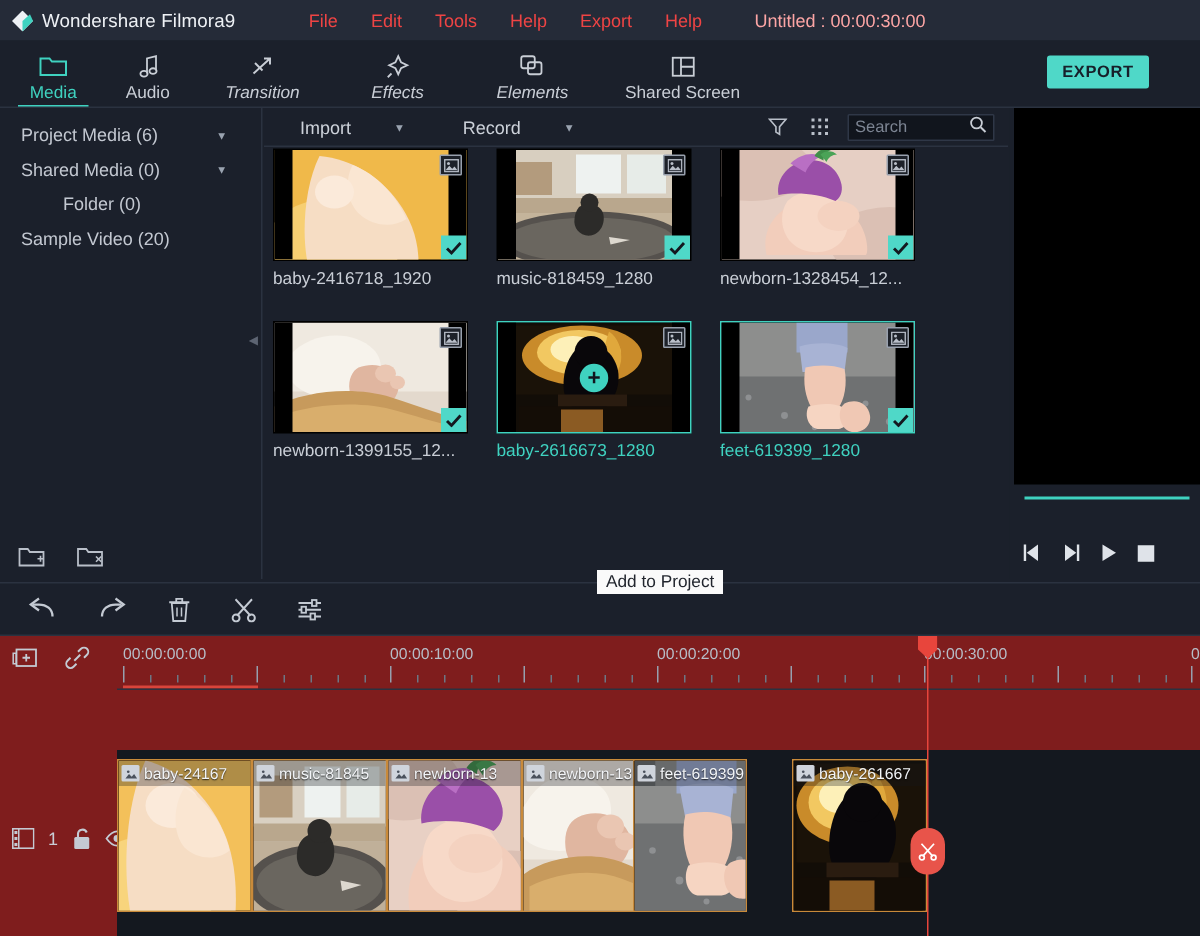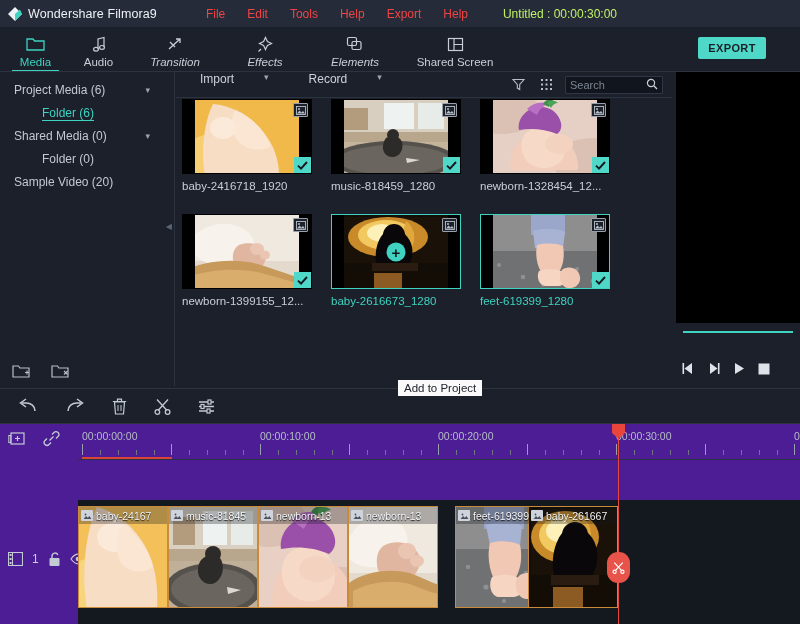--- a/index.html
+++ b/index.html
@@ -20,21 +20,21 @@
   }
   .brand { display: flex; align-items: center; margin-left: 8px; }
   .brand-logo { width: 14px; height: 14px; position: relative; margin-right: 6px; }
   .brand-name { font-size: 12.5px; color: #eef1f5; letter-spacing: .1px; }
   .menubar { display: flex; margin-left: 38px; }
   .menu-item {
     font-size: 12px; color: #ef4444; padding: 3px 11px; cursor: default; text-align: right;
   }
   .doc-title {
     position: absolute; left: 0; right: 0; text-align: center;
-    font-size: 12px; color: #bef264; pointer-events: none;
+    font-size: 12px; color: #fca5a5; pointer-events: none;
   }
 
   
   .ribbon {
     position: absolute; top: 27px; left: 0; width: 800px; height: 45px;
     background: #1b202b;
   }
   .tabs { display: flex; align-items: flex-end; height: 45px; padding-left: 4px; }
   .tab {
     width: 63px; display: flex; flex-direction: column; align-items: center;
@@ -82,21 +82,21 @@
   
   .browser {
     position: absolute; top: 72px; left: 176px; width: 496px; height: 314px;
     background: #1b202b;
   }
   .browser-bar {
     height: 26px; display: flex; align-items: center; position: relative;
     border-bottom: 1px solid #2b3240;
   }
   .bb-btn {
-    display: flex; font-size: 12px; color: #cdd2da;
+    display: flex; align-items: center; font-size: 12px; color: #cdd2da;
     cursor: pointer; height: 26px;
   }
   .bb-caret { font-size: 9px; color: #9aa3b0; margin-left: 30px; }
   .bb-icon { cursor: pointer; display: flex; align-items: center; }
   .search-box {
     width: 98px; height: 18px; background: #11151d; border: 1px solid #2f3747;
     border-radius: 1px; display: flex; align-items: center; padding: 0 4px;
   }
   .search-box input {
     background: transparent; border: 0; outline: 0; width: 100%;
@@ -160,21 +160,21 @@
 
   
   .edit-toolbar {
     position: absolute; top: 388px; left: 0; width: 800px; height: 36px;
     background: #1b202b; border-top: 1px solid #2b3240; border-bottom: 1px solid #2b3240;
     display: flex; align-items: center; padding-left: 18px; gap: 27px;
   }
   .et { cursor: pointer; display: flex; align-items: center; }
 
   
-  .timeline { position: absolute; top: 424px; left: 0; width: 800px; height: 200px; background: #4c1d95; }
+  .timeline { position: absolute; top: 424px; left: 0; width: 800px; height: 200px; background: #7f1d1d; }
   .tl-tools {
     position: absolute; top: 7px; left: 8px; display: flex; gap: 16px; align-items: center;
   }
   .tlt { cursor: pointer; display: flex; align-items: center; }
   .ruler { position: absolute; top: 0; left: 78px; width: 722px; height: 36px; }
   .tick-label {
     position: absolute; top: 6px; font-size: 10.5px; color: #b7bdc7; white-space: nowrap;
   }
   .tick { position: absolute; background: #6d7684; }
   .tick.major { width: 1px; height: 11px; top: 20px; background: #969fae; }
@@ -307,24 +307,20 @@
     </div>
     <div class="export-btn">EXPORT</div>
     <div class="ribbon-rule"></div>
   </div>
 
   <div class="sidebar">
     <div style="padding-top:6px">
       <div class="side-row">
         <span>Project Media (6)</span>
         <span class="side-chev">▾</span>
-      </div>
-      <div class="side-row indent sel">
-        <span>Folder (6)</span>
-        <span class="side-underline"></span>
       </div>
       <div class="side-row">
         <span>Shared Media (0)</span>
         <span class="side-chev">▾</span>
       </div>
       <div class="side-row indent">
         <span>Folder (0)</span>
       </div>
       <div class="side-row">
         <span>Sample Video (20)</span>
@@ -853,21 +849,21 @@
             <svg width="9" height="8" viewBox="0 0 9 8">
               <rect width="9" height="8" fill="#cfd4dc"></rect>
                 <circle cx="2.5" cy="2.5" r=".9" fill="#4a515c"></circle>
               <path d="M0.6 7l2.4-3 1.8 1.8L6.4 4l2 3z" fill="#4a515c"></path>
             </svg>
           </span>
           <span class="clip-name">newborn-13</span>
         </div>
       </div>
 
-      <div class="clip" style="left:377px;width:76px">
+      <div class="clip" style="left:344px;width:76px">
         <div class="clip-img">
           <svg width="90" height="102" viewBox="0 0 90 102" preserveAspectRatio="none">
             <rect width="90" height="102" fill="#8d8e8d"></rect>
             <rect y="42" width="90" height="60" fill="#6f7172"></rect>
             <circle cx="12" cy="60" r="2.2" fill="#8e9092"></circle>
               <circle cx="30" cy="80" r="2.6" fill="#8e9092"></circle>
             <circle cx="70" cy="66" r="2.2" fill="#8e9092"></circle>
               <circle cx="80" cy="92" r="2.6" fill="#8e9092"></circle>
             <circle cx="48" cy="94" r="2" fill="#8e9092"></circle>
             <path d="M28 0h40v22H28z" fill="#9aa7cb"></path>

